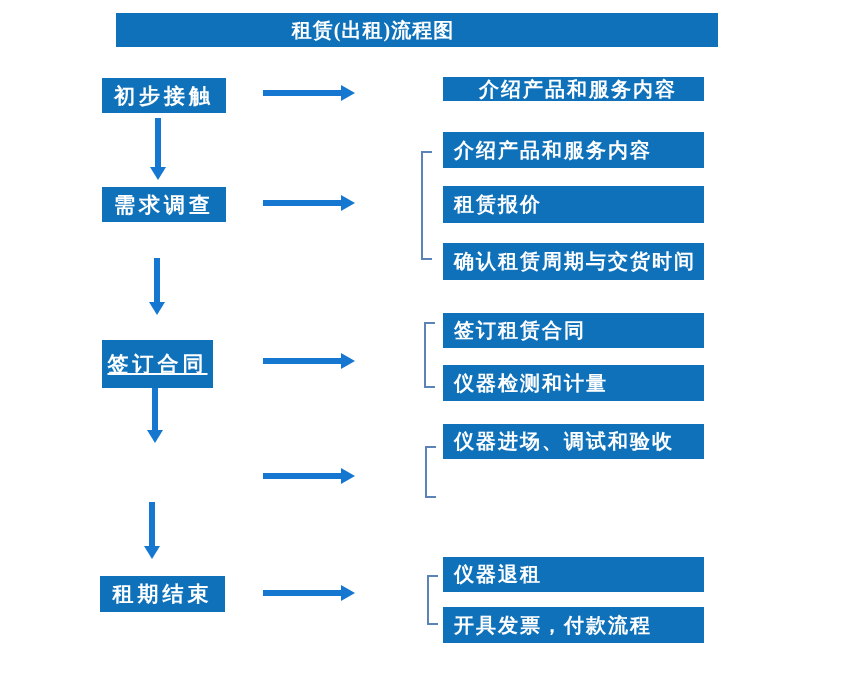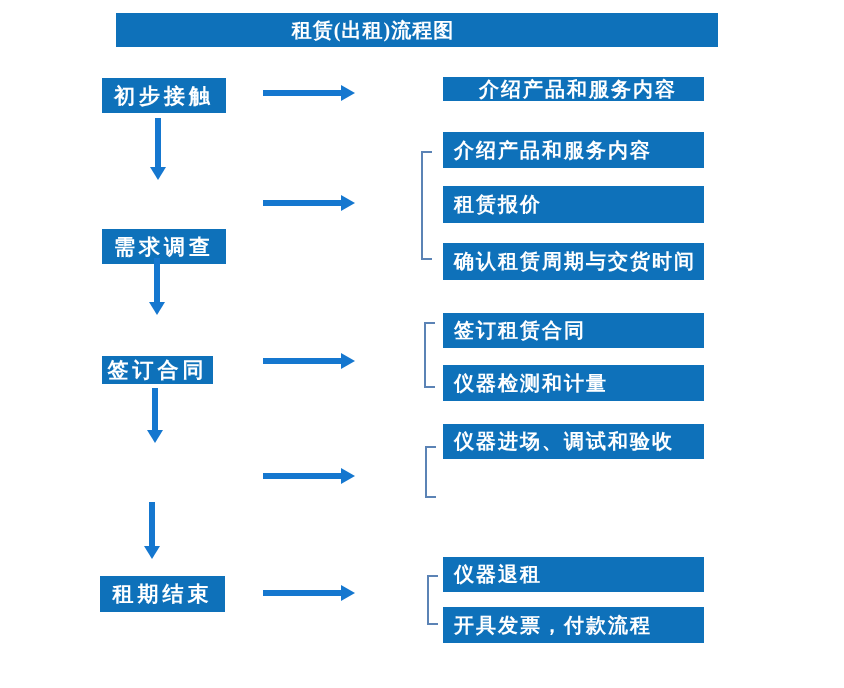--- a/index.html
+++ b/index.html
@@ -41,22 +41,22 @@
     display: flex;
     align-items: center;
     justify-content: center;
     color: var(--text, #fff);
     font-size: 21px;
     font-weight: bold;
     letter-spacing: 4px;
     white-space: nowrap;
   }
   #s0 { left: 102px; top: 78px;  width: 124px; height: 35px; align-items: center; }
-  #s1 { left: 102px; top: 187px; width: 124px; height: 35px; margin-top: 42px; }
-  #s2 { left: 102px; top: 356px; width: 111px; height: 28px; }
+  #s1 { left: 102px; top: 187px; width: 124px; height: 35px; }
+  #s2 { left: 102px; top: 340px; width: 111px; height: 48px; text-decoration: underline; }
   #s3 { left: 100px; top: 459px; width: 111px; height: 35px; }
   #s4 { left: 100px; top: 576px; width: 125px; height: 36px; }
   
   .rbox {
     position: absolute;
     left: 443px;
     width: 261px;
     background: var(--box, #0e71ba);
     display: flex;
     align-items: center;

